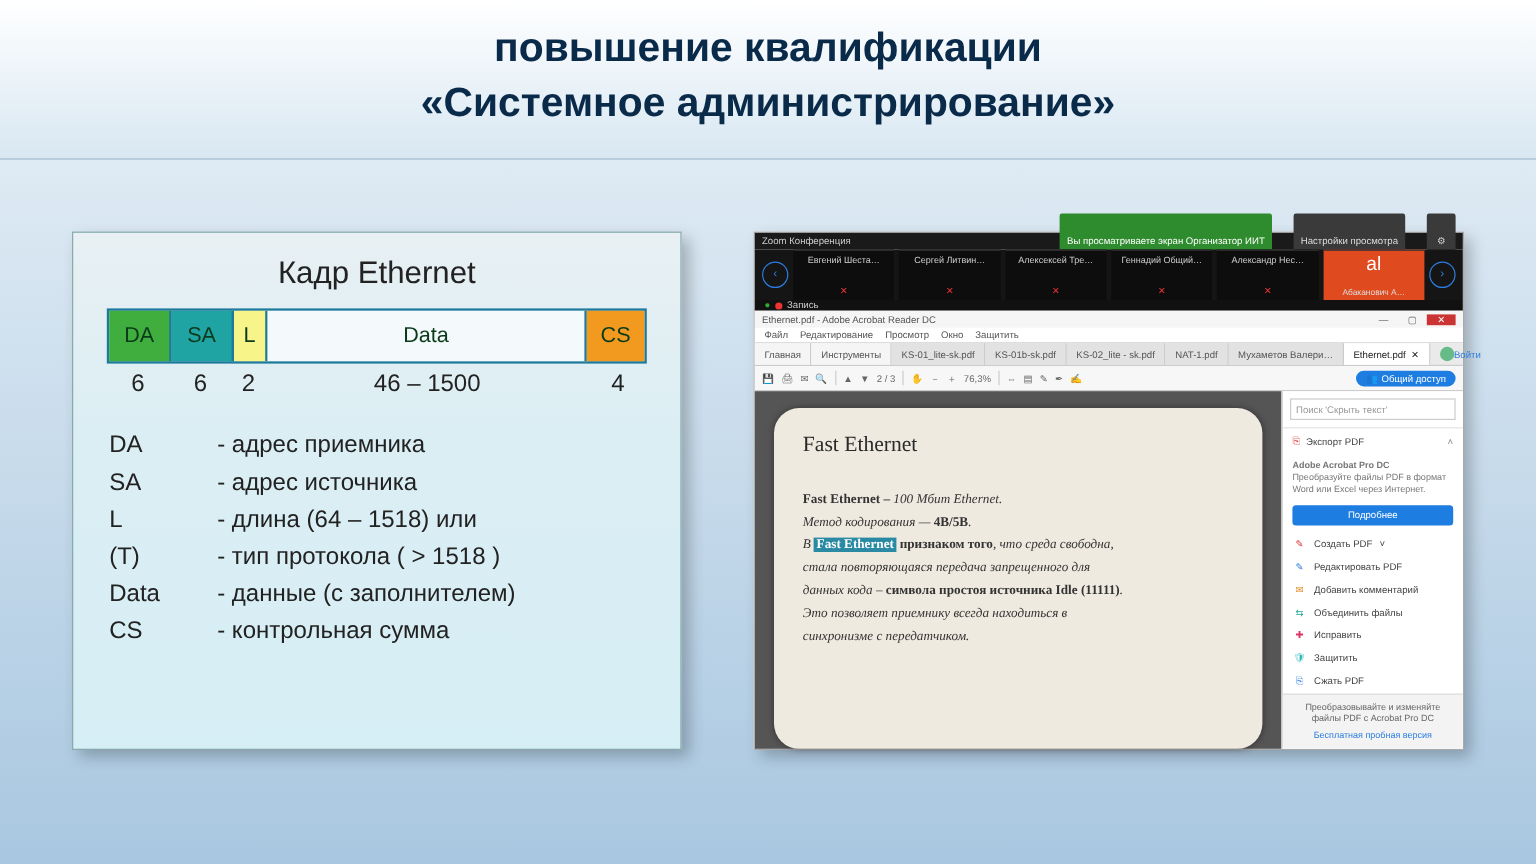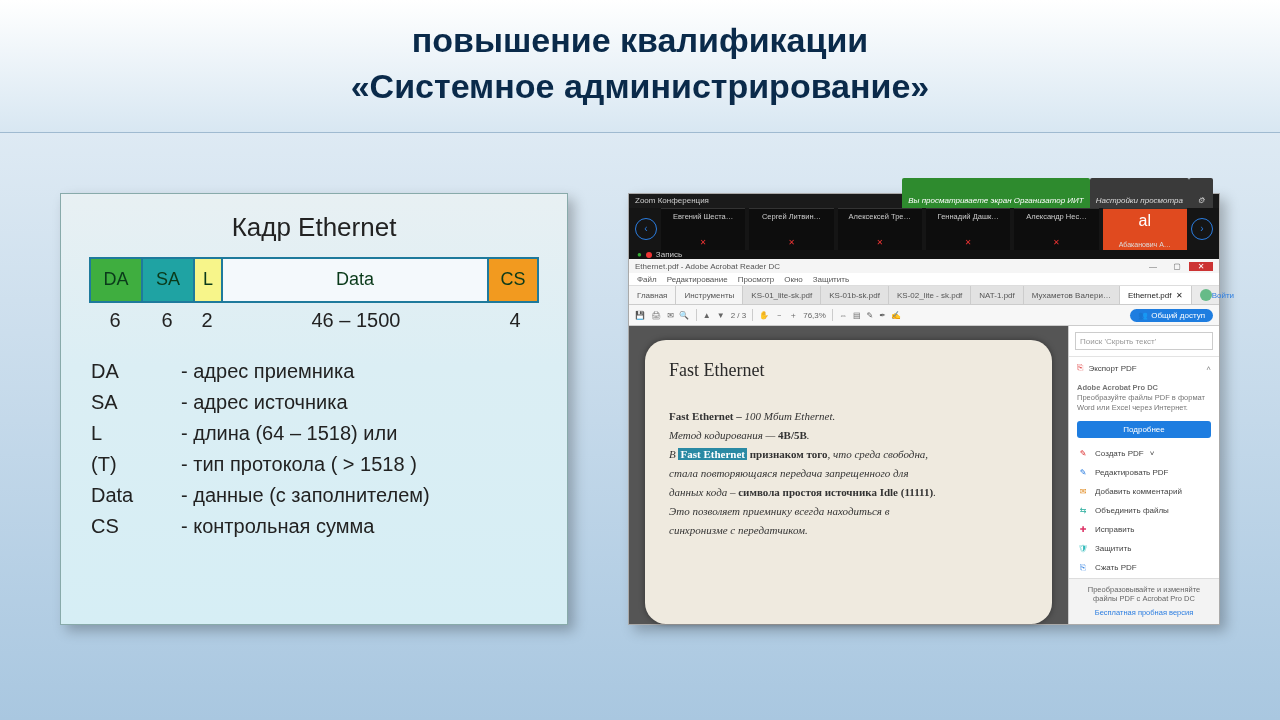--- a/index.html
+++ b/index.html
@@ -90,21 +90,21 @@
     display:flex; flex-direction:column;
     font-size: 9px;
   }
   .zoom-top {
     background:#1a1a1a; color:#ccc;
     display:flex; align-items:center;
     height:14px; padding:0 6px;
     font-size:8px;
   }
   .zoom-top .spacer{flex:1;}
-  .zoom-btn { padding:18px 6px; border-radius:2px; margin-left:0;font-style:italic;}
+  .zoom-btn { padding:18px 6px; border-radius:2px; margin-left:18px;}
   .zoom-btn.green{ background:#2e8b2e; color:#fff;}
   .zoom-btn.gray{ background:#3a3a3a; color:#ddd;}
   .zoom-btn.gear{ background:#3a3a3a; width:12px; text-align:center;}
   .zoom-gallery{
     background:#151515; height:50px;
     display:flex; align-items:center;
     padding:0 6px; gap:4px;
   }
   .zoom-nav{
     width:20px; height:20px; border:1.5px solid #2b7de0;
@@ -291,21 +291,21 @@
         </div>
       <div class="zoom-tile">
           <span>Сергей Литвин…</span>
           <span class="mic">✕</span>
         </div>
       <div class="zoom-tile">
           <span>Алексексей Тре…</span>
           <span class="mic">✕</span>
         </div>
       <div class="zoom-tile">
-          <span>Геннадий Дашк…</span>
+          <span>Геннадий Общий…</span>
           <span class="mic">✕</span>
         </div>
       <div class="zoom-tile">
           <span>Александр Нес…</span>
           <span class="mic">✕</span>
         </div>
       <div class="zoom-tile active">
           <span style="font-size:16px;color:#fff;">al</span>
           <span style="position:absolute;bottom:2px;font-size:7px;color:#ddd">Абаканович А…</span>
         </div>

